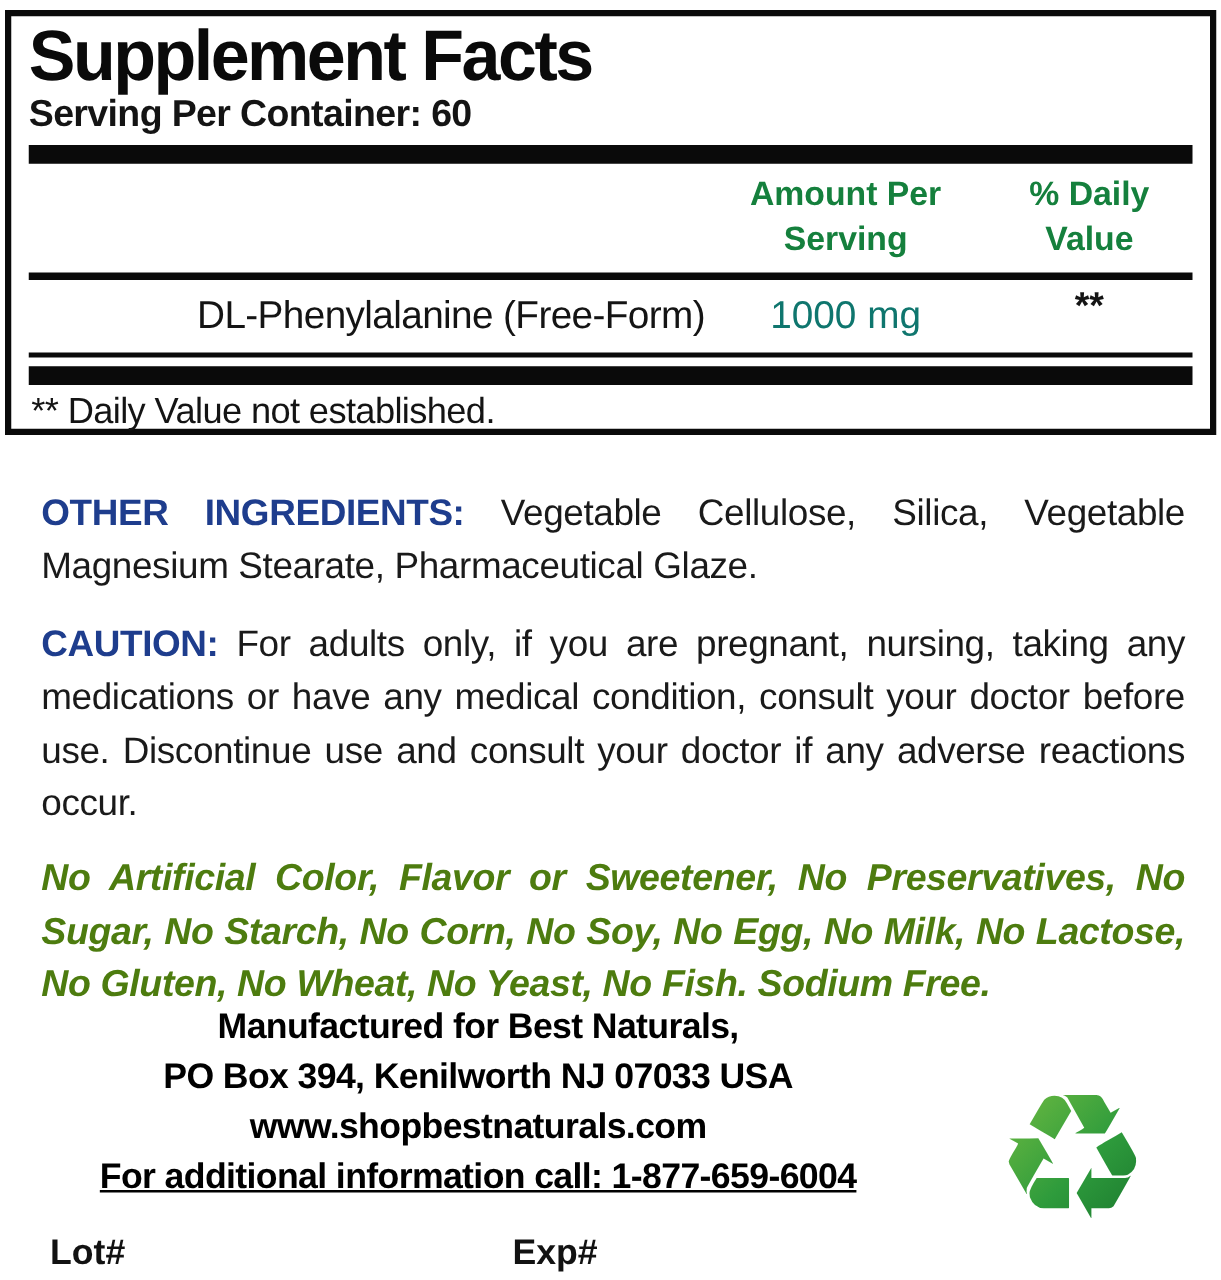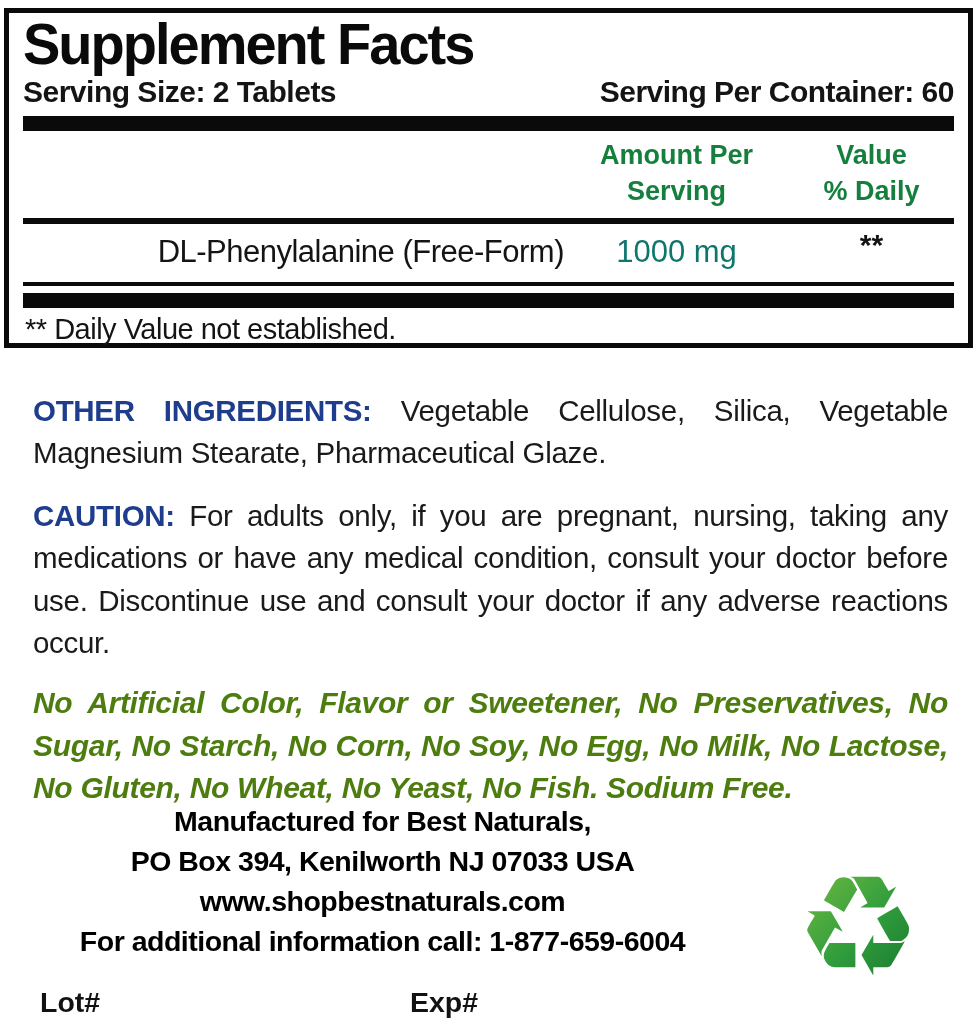--- a/index.html
+++ b/index.html
@@ -72,21 +72,21 @@
     line-height: 1.42; letter-spacing: -0.3px;
     text-align: justify;
   }
 
   
   .footer-block {
     position: absolute; left: 0px; top: 802px; width: 765px;
     text-align: center; font-weight: 700; font-size: 28.5px;
     line-height: 1.4; letter-spacing: -0.5px; color: #000000;
   }
-  .footer-line4 { white-space: nowrap; }
+  .footer-line4 { white-space: nowrap; text-decoration: underline; }
   .lotexp {
     position: absolute; left: 0; top: 986px; width: 765px;
     font-weight: 700; font-size: 28.5px; color: #121212;
   }
   .lotexp .lot { position: absolute; left: 40px; }
   .lotexp .exp { position: absolute; left: 410px; }
 
   .recycle-wrap {
     position: absolute; left: 768px; top: 842px;
     width: 180px; height: 170px;
@@ -102,35 +102,34 @@
 </style>
 </head>
 <body>
 
 <div class="page">
 
   <div class="facts-box">
     <div class="facts-title">Supplement Facts</div>
 
     <div class="serving-row">
-      <span>Serving Size: 2 Tablets</span>
       <span>Serving Per Container: 60</span>
     </div>
 
     <div class="bar-thick"></div>
 
     <div class="facts-grid">
       <div></div>
       <div class="hdr-cell">
         <div>Amount Per</div>
         <div>Serving</div>
       </div>
       <div class="hdr-cell">
+        <div>% Daily</div>
         <div>Value</div>
-        <div>% Daily</div>
       </div>
     </div>
 
     <div class="rule-med"></div>
 
     <div class="facts-grid nutrient-row">
       <div class="nutrient-name">DL-Phenylalanine (Free-Form)</div>
       <div class="nutrient-amount">1000 mg</div>
       <div class="nutrient-dv">**</div>
     </div>

